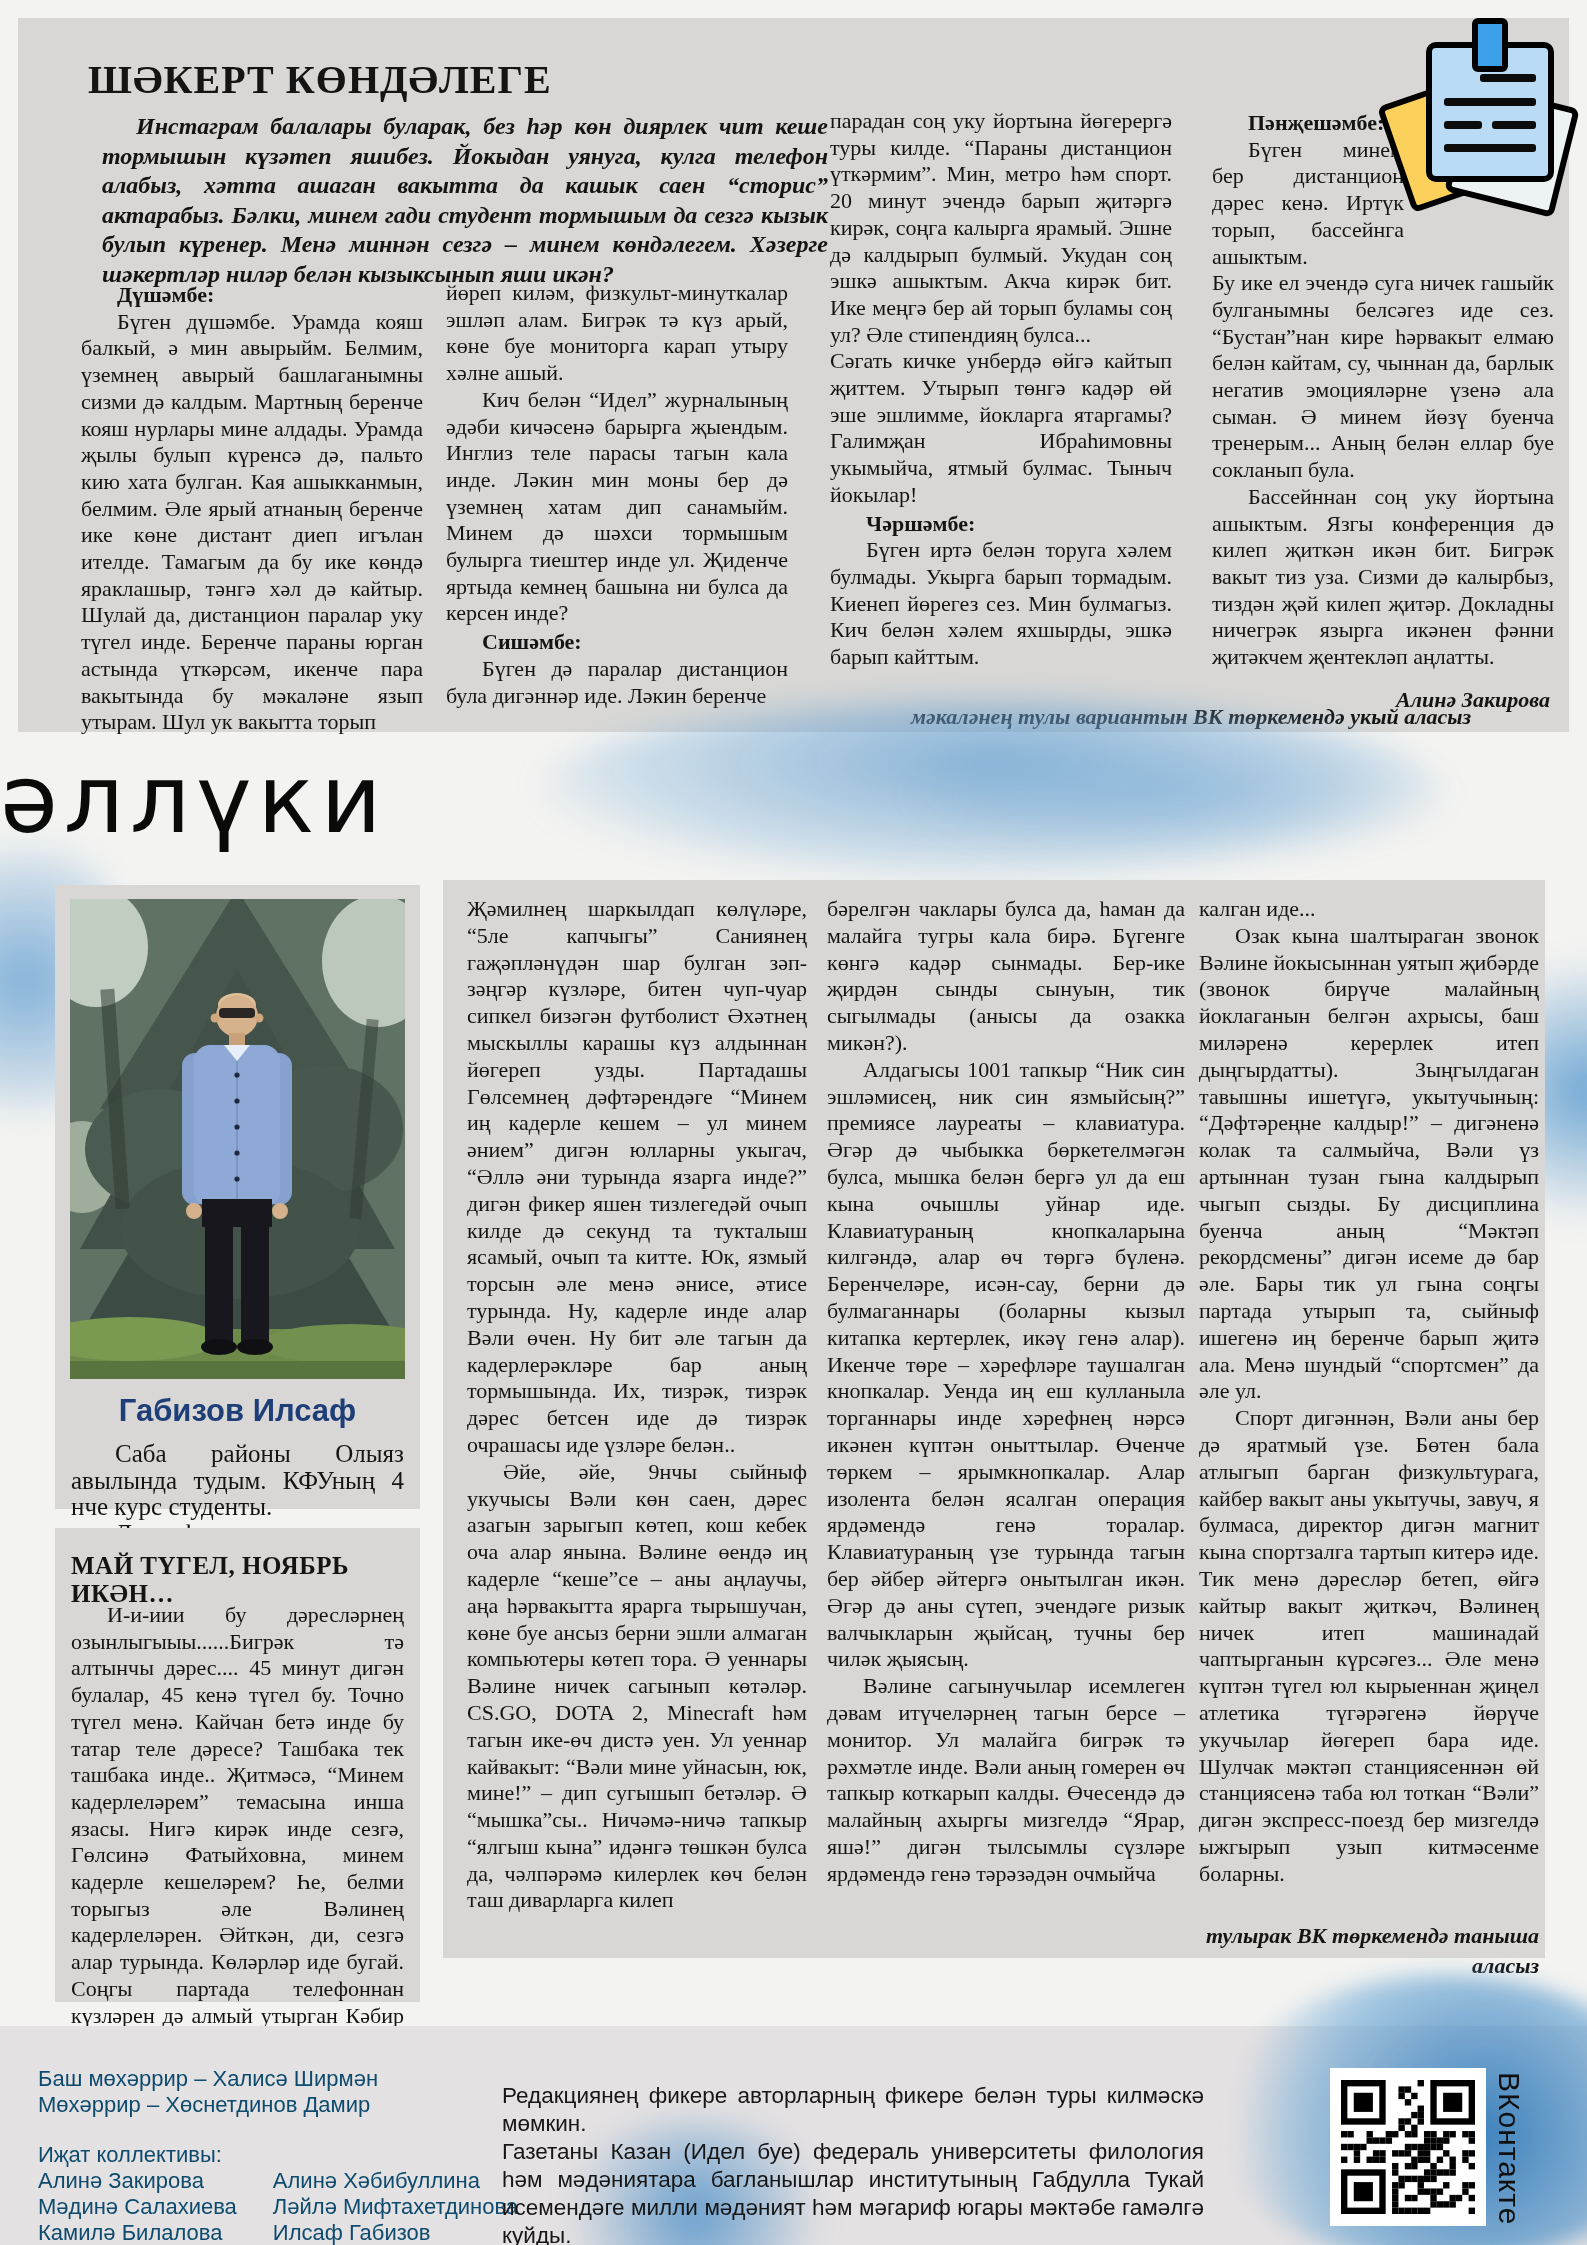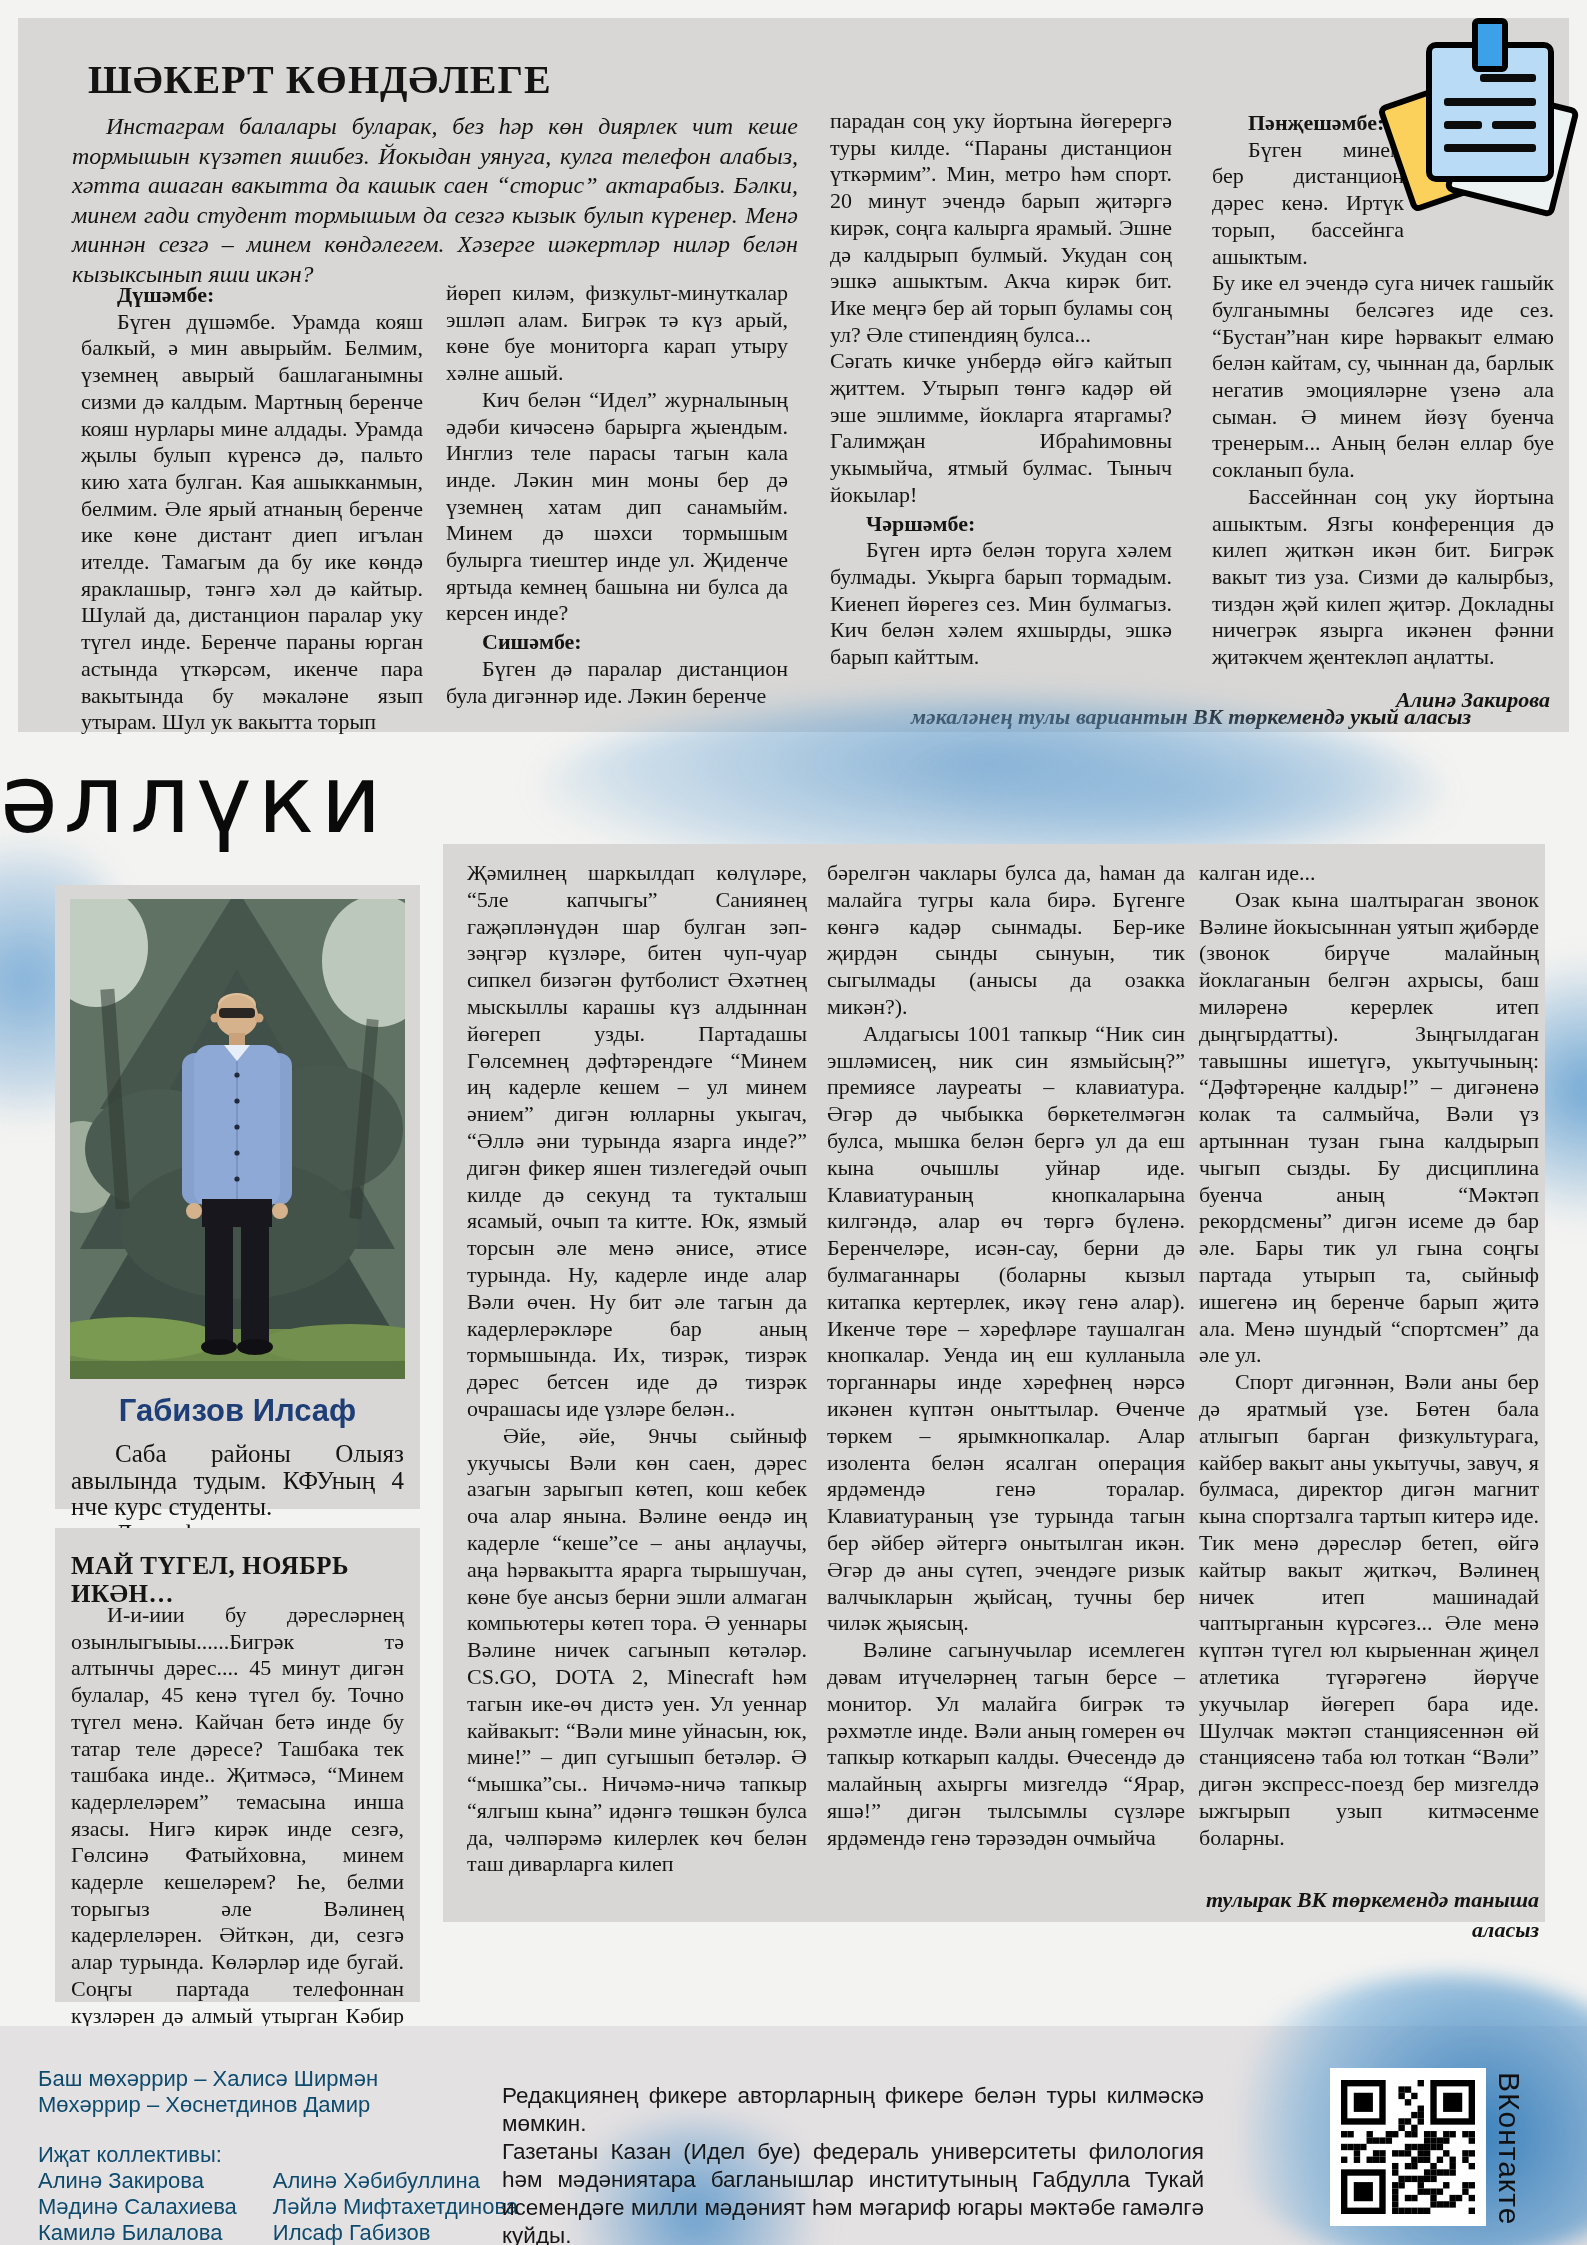--- a/index.html
+++ b/index.html
@@ -1,22 +1,22 @@
 <!DOCTYPE html>
 <html><head>
 <meta charset="utf-8">
 <style>
   html,body{margin:0;padding:0;background:#9a9a9a;}
   .page{position:relative;width:1587px;height:2245px;margin:0 auto;background:#f3f3f1;
         font-family:"Liberation Serif","DejaVu Serif",serif;color:#141414;overflow:hidden;}
   
   .top-band{position:absolute;left:18px;top:18px;width:1551px;height:714px;background:#d8d7d5;}
   .article-title{position:absolute;left:70px;top:38px;font-size:40px;font-weight:700;letter-spacing:1px;}
-  .article-intro{position:absolute;left:54px;top:94px;width:726px;font-size:24px;line-height:29.5px;
-                 font-weight:400;font-style:italic;text-align:justify;text-indent:34px;}
+  .article-intro{position:absolute;left:84px;top:94px;width:726px;font-size:24px;line-height:29.5px;
+                 font-weight:700;font-style:italic;text-align:justify;text-indent:34px;}
   .tcol{position:absolute;width:342px;font-size:22px;line-height:26.7px;}
   #tcol1{left:63px;top:262px;}
   #tcol2{left:428px;top:262px;}
   #tcol3{left:812px;top:90px;}
   #tcol4{left:1194px;top:90px;}
   .blk{margin:0;}
   .b-day{font-weight:700;text-indent:36px;margin-top:2px;}
   .b-p{text-indent:36px;text-align:justify;}
   .b-p0{text-align:justify;}
   .b-sig{font-weight:700;font-style:italic;text-align:right;margin-top:16px;padding-right:4px;}
@@ -60,21 +60,21 @@
   .photo-card{position:absolute;left:55px;top:885px;width:365px;height:624px;background:#d8d7d5;}
   .photo-frame{position:absolute;left:15px;top:14px;width:335px;height:480px;background:#fff;}
   .photo-frame svg{display:block;}
   .person-name{position:absolute;left:0;right:0;top:508px;text-align:center;
       font-family:"Liberation Sans","DejaVu Sans",sans-serif;font-weight:700;font-size:31px;color:#1e3e78;}
   .bio{position:absolute;left:16px;top:556px;width:333px;font-size:25px;line-height:26.7px;}
   .bio .b-p{text-indent:44px;}
   .may-card{position:absolute;left:55px;top:1528px;width:365px;height:474px;background:#d8d7d5;}
   .may-title{position:absolute;left:16px;top:24px;font-size:25px;font-weight:700;letter-spacing:.5px;}
   .may-body{position:absolute;left:16px;top:74px;width:333px;font-size:22px;line-height:26.7px;}
-  .main-card{position:absolute;left:443px;top:844px;width:1102px;height:1078px;background:#d8d7d5;}
+  .main-card{position:absolute;left:443px;top:880px;width:1102px;height:1078px;background:#d8d7d5;}
   .mcol{position:absolute;top:16px;font-size:22px;line-height:26.8px;}
   #mcolA{left:24px;width:340px;}
   #mcolB{left:384px;width:358px;}
   #mcolC{left:756px;width:340px;}
   
   .footer-band{position:absolute;left:0;top:2026px;width:1587px;height:219px;background:#e4e1e2;}
   .f-left{position:absolute;left:38px;top:2066px;font-family:"Liberation Sans","DejaVu Sans",sans-serif;
           font-size:22px;line-height:26px;color:#0c4a6e;}
   .f-left .gap{height:24px;}
   .team-row{display:flex;gap:36px;}

